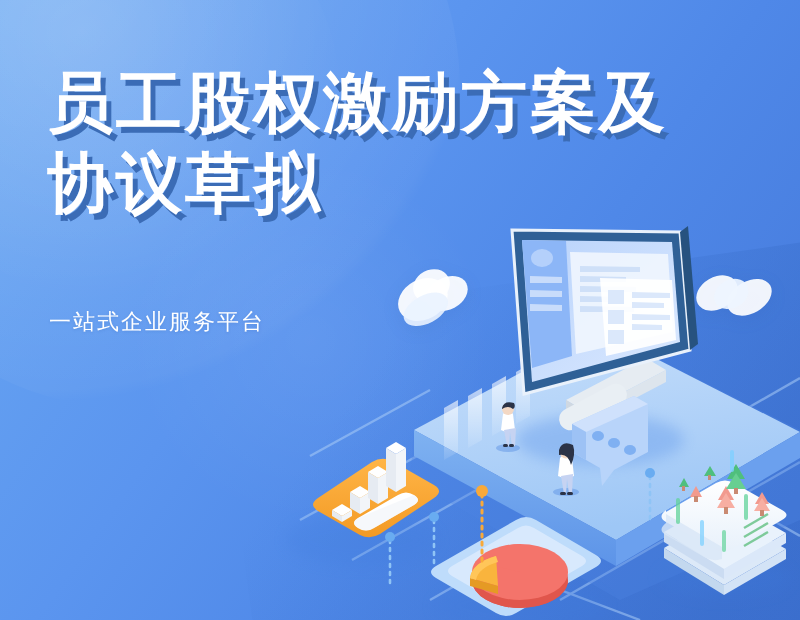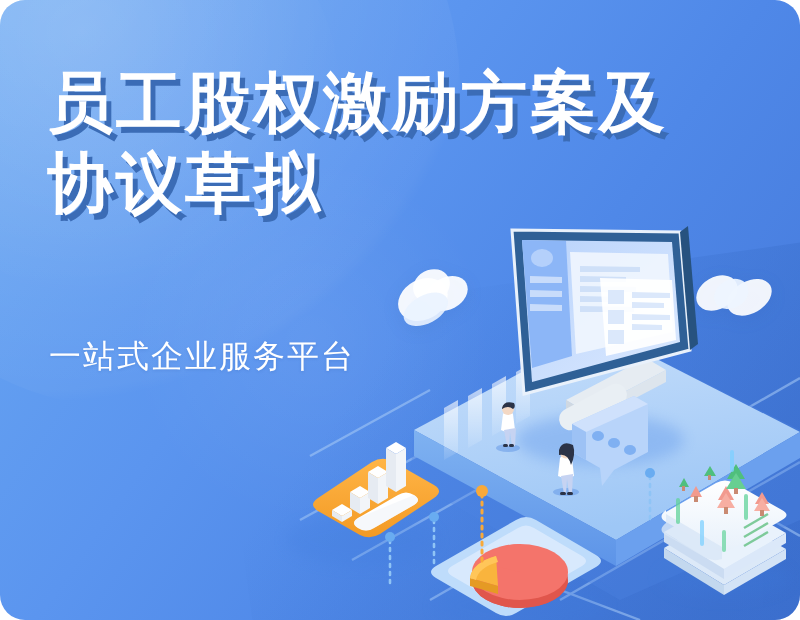--- a/index.html
+++ b/index.html
@@ -3,21 +3,20 @@
 <meta charset="utf-8">
 <style>
   html,body{margin:0;padding:0;}
   body{
     width:800px;height:620px;overflow:hidden;
     font-family:"Liberation Sans","DejaVu Sans",sans-serif;
   }
   #banner{
     position:relative;width:800px;height:620px;overflow:hidden;
     background:linear-gradient(125deg,#6aa8f2 0%,#5b95ef 38%,#4f88e8 62%,#4376d8 100%);
-    border-radius:25px;
   }
   
   .bg-circle{
     position:absolute;border-radius:50%;
     background:radial-gradient(circle at 35% 30%,rgba(255,255,255,.17),rgba(255,255,255,.03) 70%,rgba(255,255,255,0) 72%);
     pointer-events:none;
   }
   #circle-big{left:-180px;top:-230px;width:640px;height:640px;}
   #circle-mid{left:-90px;top:-120px;width:430px;height:430px;
     background:radial-gradient(circle at 40% 35%,rgba(255,255,255,.13),rgba(255,255,255,0) 70%);}
@@ -36,23 +35,22 @@
 
   
   #headline{
     position:absolute;left:47px;top:62px;width:720px;
     font-size:66px;line-height:81px;font-weight:bold;letter-spacing:3px;
     color:#ffffff;
     text-shadow:5px 6px 0 #3b6cb6;
     white-space:pre-line;
   }
   #sub1,#sub2{
-    position:absolute;left:49px;color:#ffffff;font-size:32px;letter-spacing:2px;
+    position:absolute;left:49px;color:#ffffff;font-size:22px;letter-spacing:2px;
     text-shadow:0 1px 3px rgba(40,85,170,.22);
-    margin-top:28px;
   }
   #sub1{top:307px;}
   #sub2{top:371px;}
 
   
   #illo{position:absolute;left:0;top:0;width:800px;height:620px;}
 </style>
 </head>
 <body>
 

